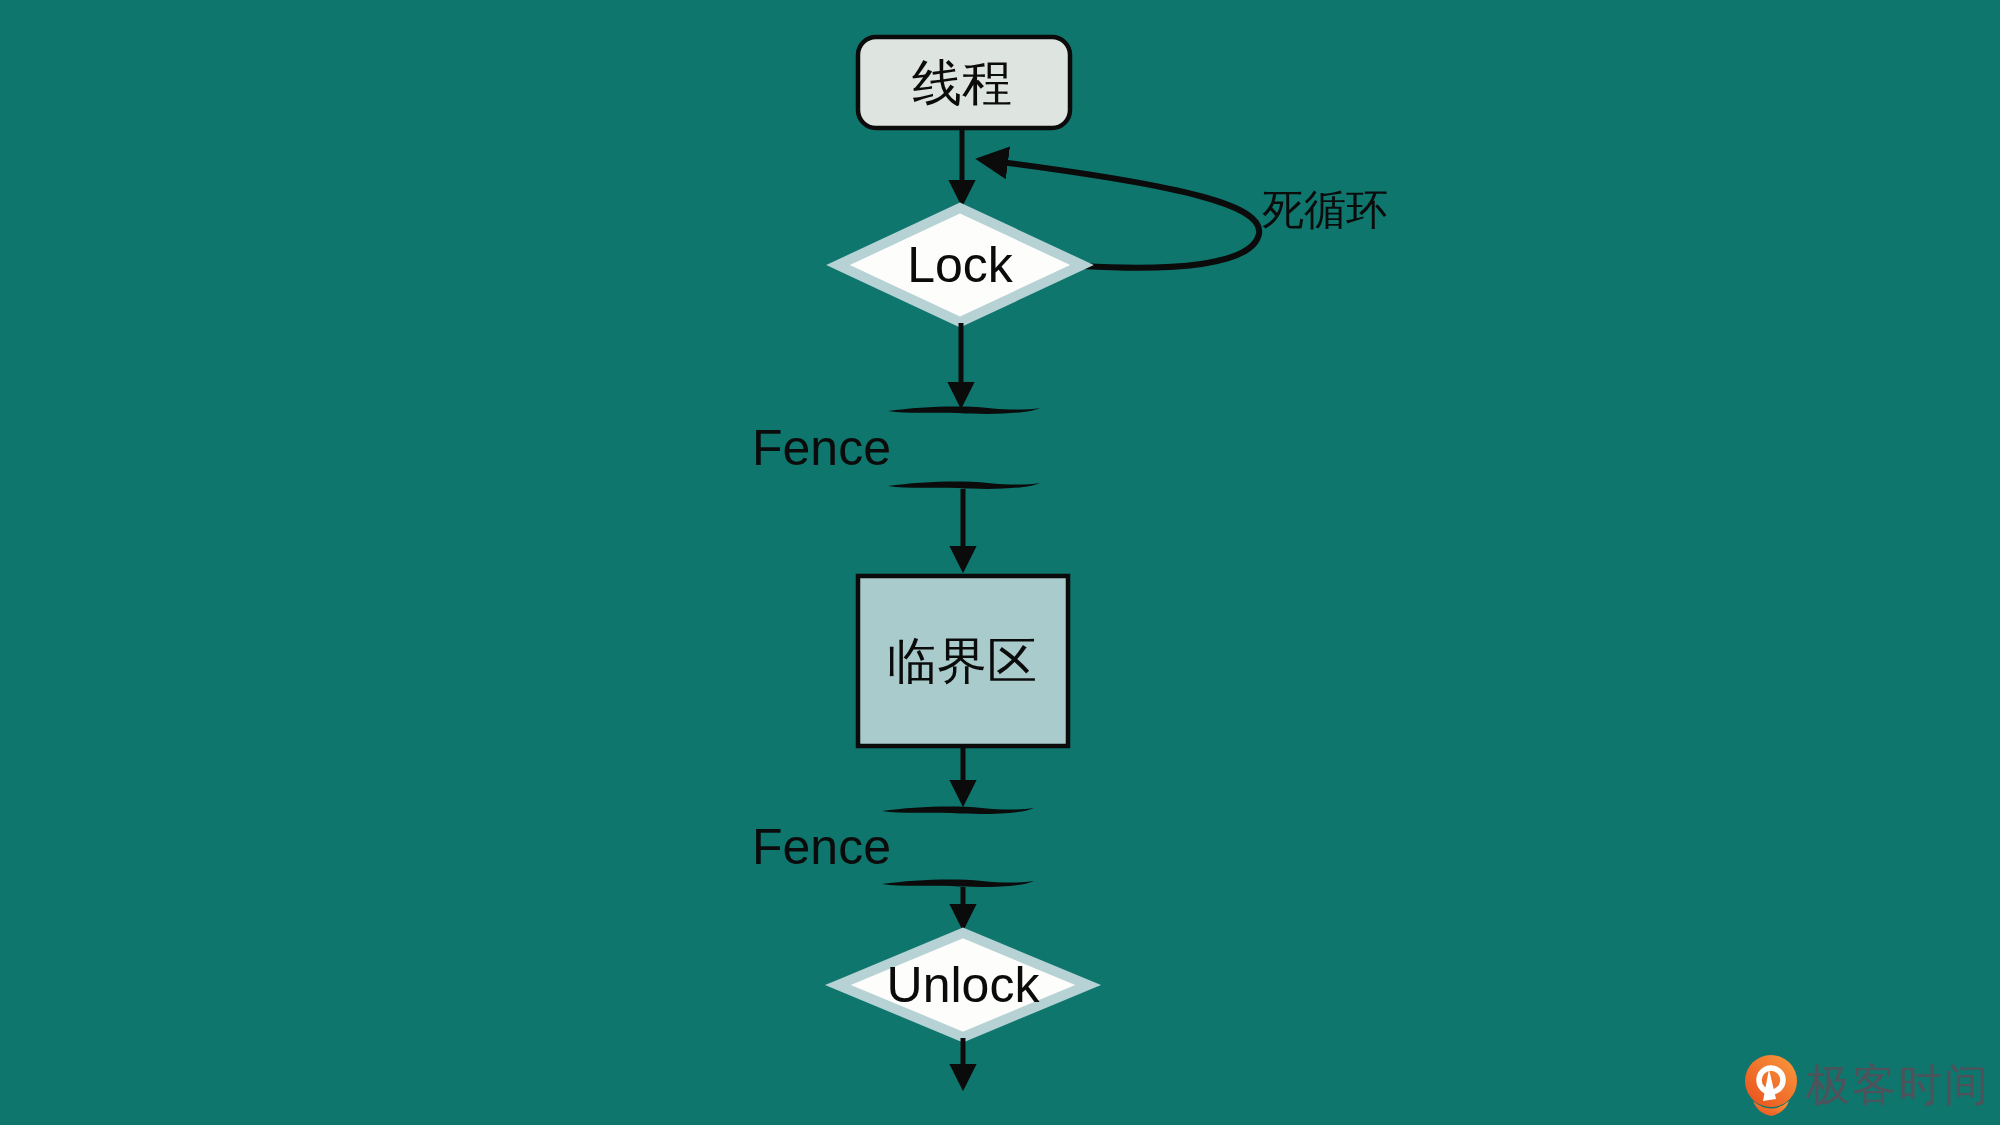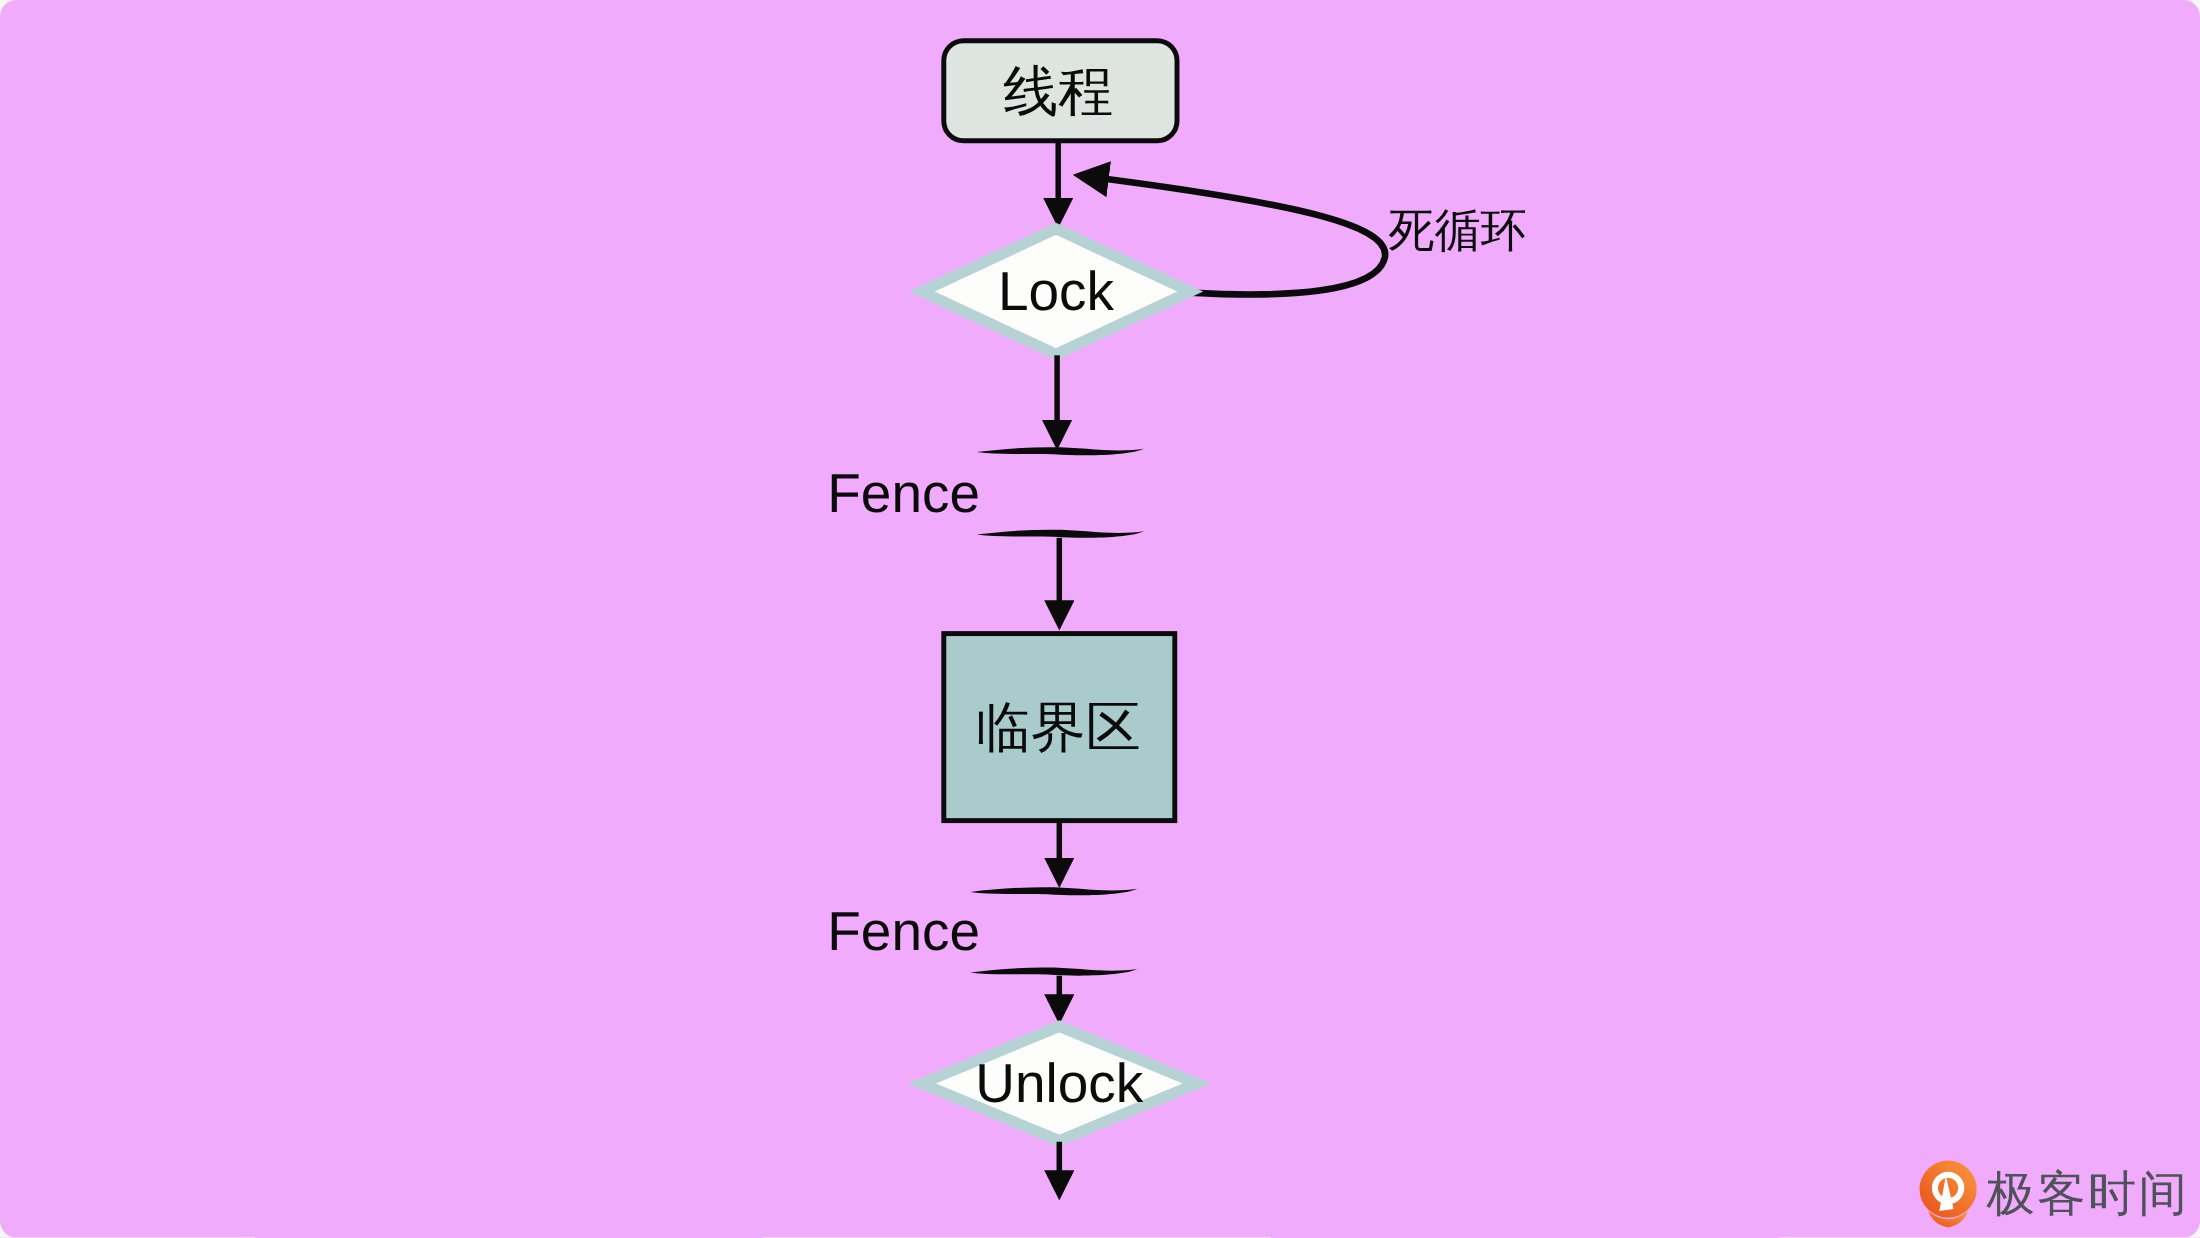--- a/index.html
+++ b/index.html
@@ -5,23 +5,22 @@
   html, body {
     margin: 0;
     padding: 0;
     background: #f7f7f6;
     font-family: "Liberation Sans", "DejaVu Sans", sans-serif;
   }
   .stage {
     position: relative;
     width: 2000px;
     height: 1125px;
-    background: #f0abfc;
+    background: #0f766e;
     overflow: hidden;
-    border-radius: 15px;
   }
   svg { display: block; }
   text {
     fill: #0b0b0b;
     font-family: "Liberation Sans", "DejaVu Sans", sans-serif;
   }
   .node-label   { font-size: 50px; }
   .fence-label  { font-size: 50px; }
   .loop-label   { font-size: 42px; }
   .logo-text    { font-size: 44px; font-weight: 500; fill: #4f525a; letter-spacing: 2px; }

